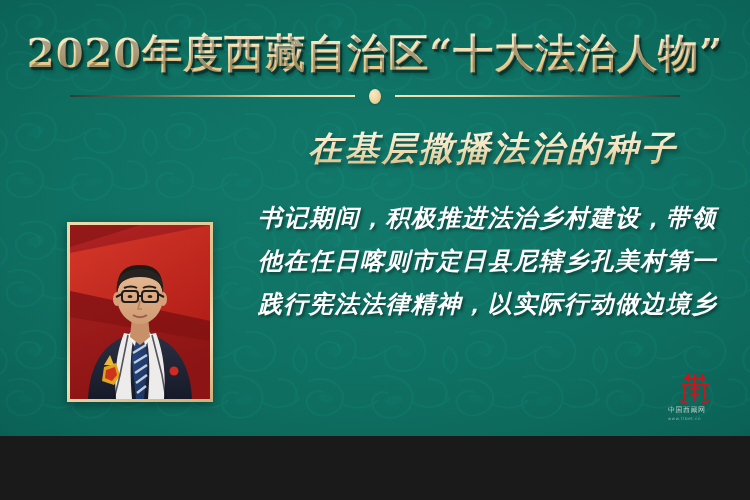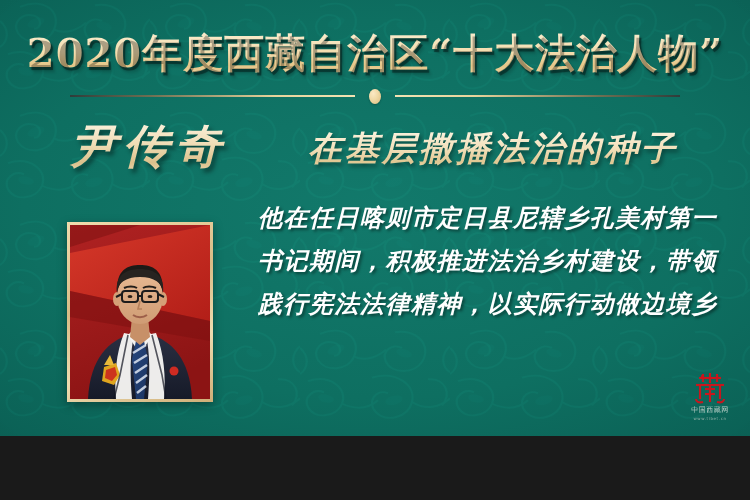--- a/index.html
+++ b/index.html
@@ -183,25 +183,25 @@
     letter-spacing: 1.5px;
     line-height: 43px;
     height: 43px;
     white-space: nowrap;
     text-shadow: 2px 2px 3px rgba(0,0,0,0.45);
   }
 
   
   .brand {
     position: absolute;
-    right: 13px;
+    right: 28px;
     bottom: 14px;
     z-index: 7;
     width: 54px;
-    text-align: center;
+    text-align: left;
   }
   .brand-mark { display:block; }
   .brand-name {
     margin-top: 2px;
     font-size: 7px;
     letter-spacing: 0.5px;
     color: #b9cfc7;
     font-family: "DejaVu Sans", "Liberation Sans", sans-serif;
     line-height: 9px;
   }
@@ -253,21 +253,20 @@
   <div class="title-wrap">
     <div class="title">2020年度西藏自治区“十大法治人物”</div>
   </div>
 
   <div class="divider top">
     <div class="div-line l"></div>
     <div class="div-dot"></div>
     <div class="div-line r"></div>
   </div>
 
-  <div class="name">尹传奇</div>
 
   <div class="subtitle">在基层撒播法治的种子</div>
 
   <div class="photo-frame">
     <div class="photo">
       <svg viewBox="0 0 140 174" preserveAspectRatio="xMidYMid slice" xmlns="http://www.w3.org/2000/svg">
         <defs>
           <linearGradient id="redbg" x1="0" y1="0" x2="0.3" y2="1">
             <stop offset="0" stop-color="#b02222"></stop>
             <stop offset="1" stop-color="#8c1414"></stop>
@@ -345,22 +344,22 @@
         </g>
         <circle cx="104" cy="146" r="4.5" fill="#cf2b22"></circle>
 
         <path d="M58 110 L50 150 L44 174" stroke="#0f1220" stroke-width="1.6" fill="none" opacity="0.7"></path>
         <path d="M82 110 L92 150 L96 174" stroke="#0f1220" stroke-width="1.6" fill="none" opacity="0.7"></path>
       </svg>
     </div>
   </div>
 
   <div class="body-text">
+    <div class="body-line">书记期间，积极推进法治乡村建设，带领</div>
     <div class="body-line">他在任日喀则市定日县尼辖乡孔美村第一</div>
-    <div class="body-line">书记期间，积极推进法治乡村建设，带领</div>
     <div class="body-line">践行宪法法律精神，以实际行动做边境乡</div>
   </div>
 
   <div class="divider bottom">
     <div class="div-line l"></div>
     <div class="div-dot"></div>
     <div class="div-line r"></div>
   </div>
 
   <div class="brand">

